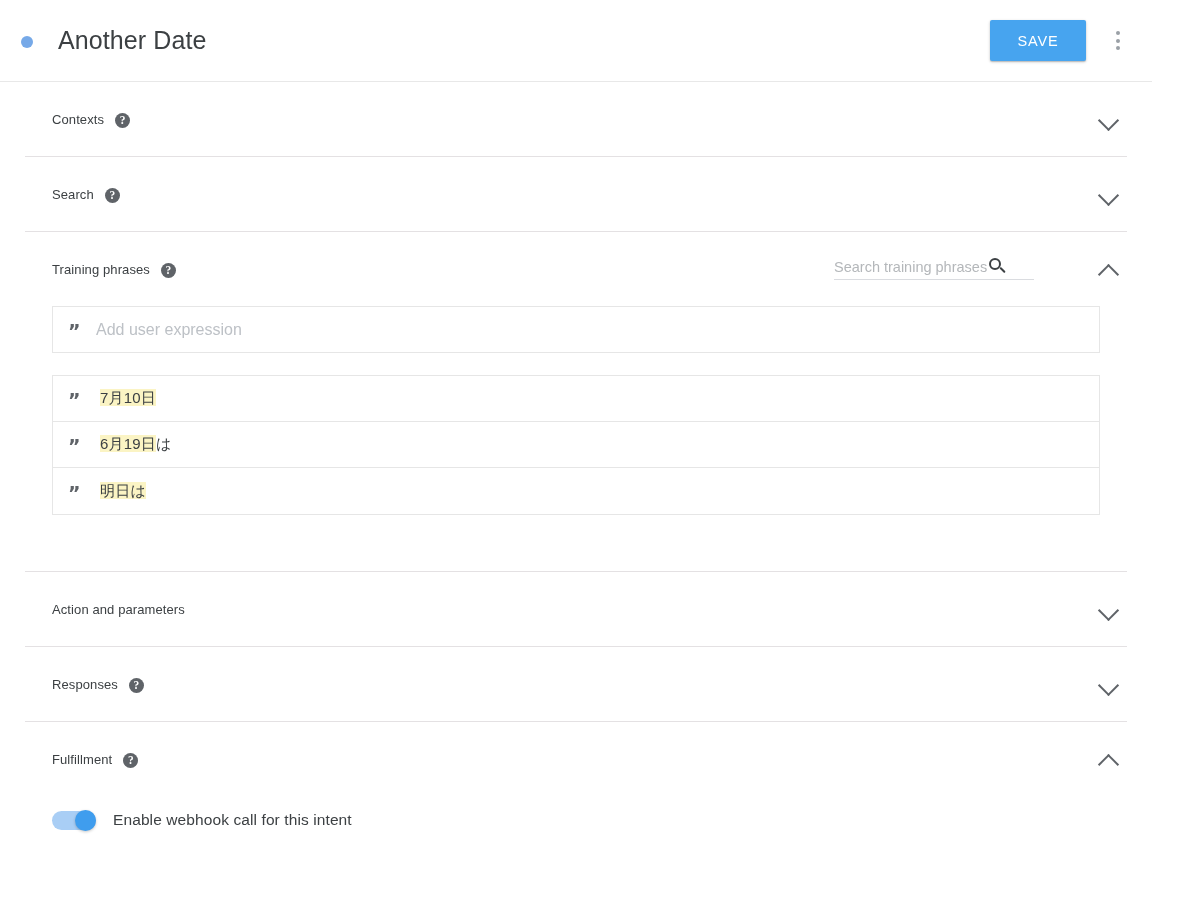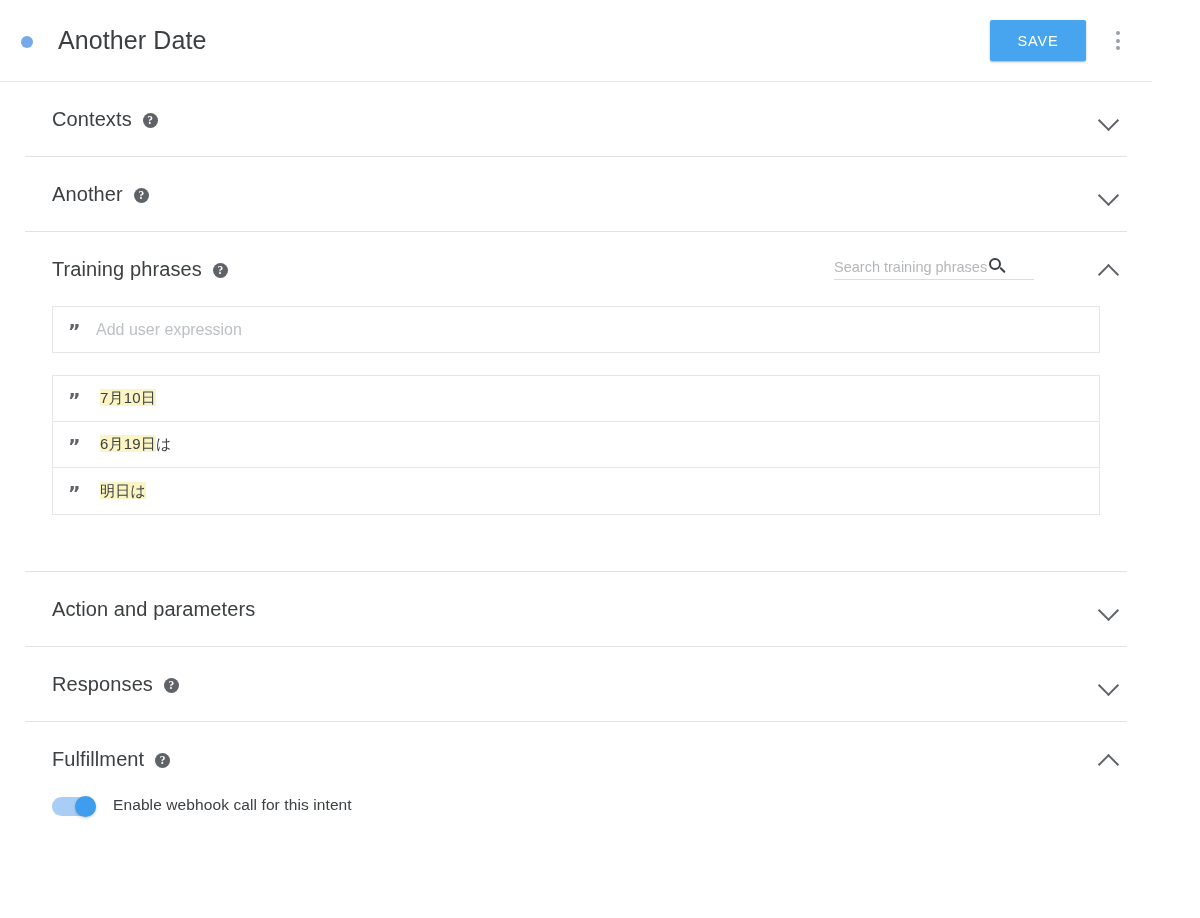--- a/index.html
+++ b/index.html
@@ -90,21 +90,21 @@
     margin: 0 25px;
   }
   .section-head {
     position: relative;
     display: flex;
     align-items: center;
     padding: 0 25px 0 52px;
     height: 74px;
   }
   .section-title {
-    font-size: 20px;
+    font-size: 13px;
     color: #3c4043;
     font-weight: 400;
     letter-spacing: 0.1px;
     white-space: nowrap;
   }
   .help-icon {
     width: 15px; height: 15px;
     border-radius: 50%;
     background: #5f6368;
     color: #ffffff;
@@ -243,20 +243,21 @@
   .hl { background: #fbf4c4; }
 
   .tp-bottom-space { height: 56px; }
 
   
   .ff-body {
     padding: 0 0 0 52px;
   }
   .switch-row {
     display: flex;
+    align-items: center;
     height: 48px;
   }
   .switch {
     position: relative;
     width: 44px; height: 21px;
     flex: 0 0 auto;
     cursor: pointer;
   }
   .switch .track {
     position: absolute;
@@ -305,21 +306,21 @@
       <span class="section-title">Contexts</span>
       <span class="help-icon">?</span>
       <span class="head-spacer"></span>
       <span class="chevron down"></span>
     </div>
     <div class="divider"></div>
   </div>
 
   <div class="section">
     <div class="section-head">
-      <span class="section-title">Another</span>
+      <span class="section-title">Search</span>
       <span class="help-icon">?</span>
       <span class="head-spacer"></span>
       <span class="chevron down"></span>
     </div>
     <div class="divider"></div>
   </div>
 
   <div class="section">
     <div class="section-head">
       <span class="section-title">Training phrases</span>

